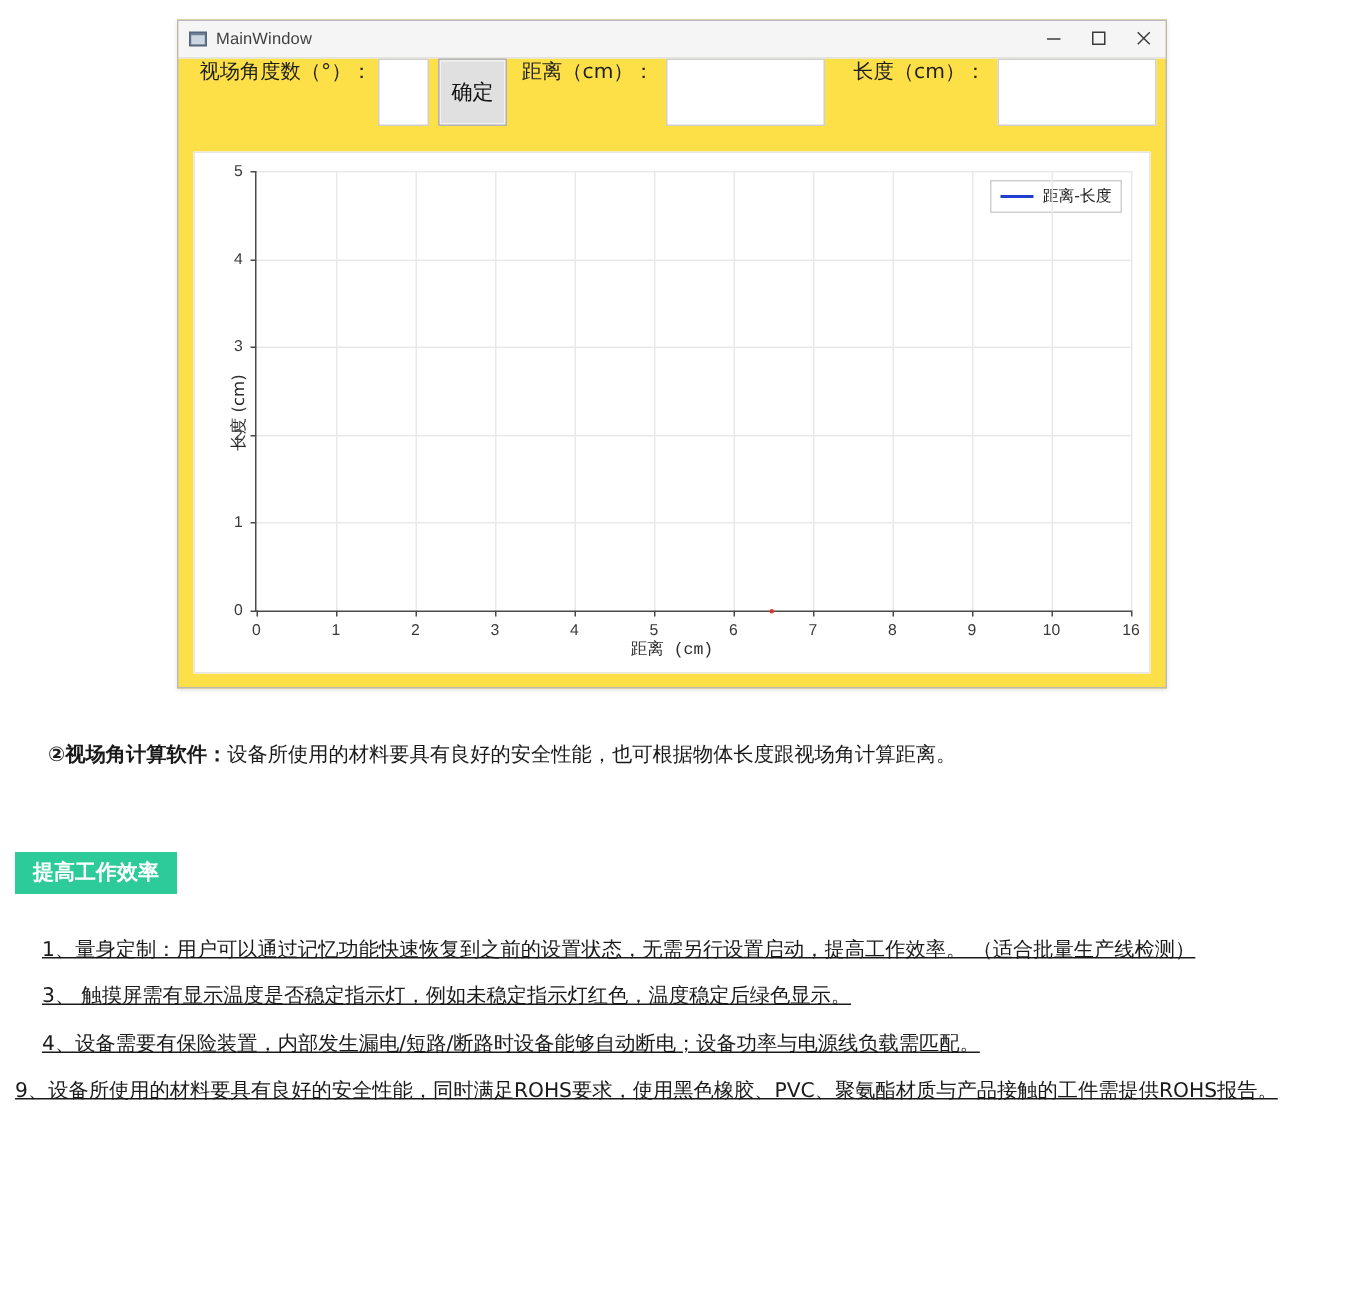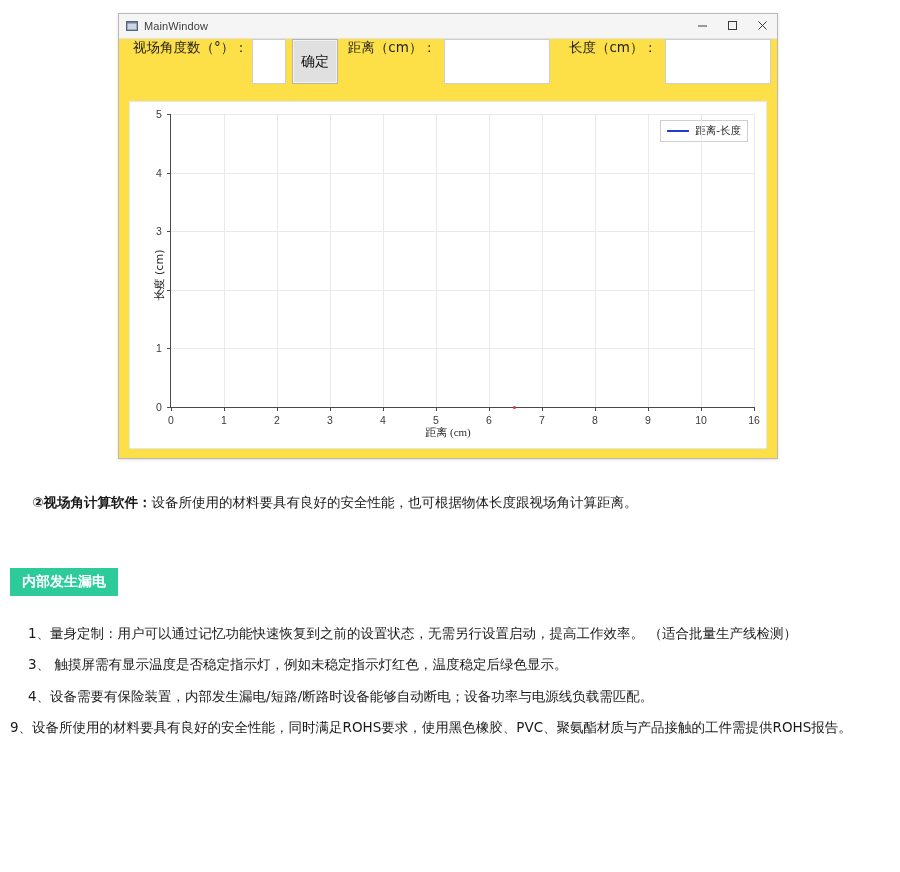--- a/index.html
+++ b/index.html
@@ -163,21 +163,21 @@
     background: #4a4a4a;
   }
   .axis-label-x {
     position: absolute;
     bottom: 8px;
     left: 0;
     right: 0;
     text-align: center;
     font-size: 11px;
     color: #2b2b2b;
-    font-family: Liberation Serif, serif;
+    font-family: Liberation Mono, monospace;
   }
   .axis-label-y {
     position: absolute;
     left: 4px;
     top: 50%;
     transform: translateY(-50%) rotate(-90deg);
     transform-origin: center;
     font-size: 11px;
     color: #2b2b2b;
     white-space: nowrap;
@@ -236,20 +236,21 @@
 
   .feature-list {
     position: absolute;
     left: 10px;
     top: 618px;
     width: 880px;
     font-size: 13.5px;
     color: #1a1a1a;
     line-height: 2.33;
     font-family: "DejaVu Sans", "Liberation Sans", sans-serif;
+    text-decoration: underline;
   }
   .feature-item {
     padding-left: 18px;
     text-indent: 0;
   }
   .hang {
     padding-left: 0;
   }
 </style>
 </head>
@@ -360,20 +361,20 @@
         <div class="series-dot" style="left: 58.6364%; top: 99.6%;"></div>
       </div>
   </div>
 
 </div>
 
 <div class="caption">
   <b>②视场角计算软件：</b><span>设备所使用的材料要具有良好的安全性能，也可根据物体长度跟视场角计算距离。</span>
 </div>
 
-<div class="section-badge">内部发生漏电</div>
+<div class="section-badge">提高工作效率</div>
 
 <div class="feature-list" id="feature-list">
     <div class="feature-item">1、量身定制：用户可以通过记忆功能快速恢复到之前的设置状态，无需另行设置启动，提高工作效率。 （适合批量生产线检测）</div>
     <div class="feature-item">3、 触摸屏需有显示温度是否稳定指示灯，例如未稳定指示灯红色，温度稳定后绿色显示。</div>
     <div class="feature-item">4、设备需要有保险装置，内部发生漏电/短路/断路时设备能够自动断电；设备功率与电源线负载需匹配。</div>
     <div class="feature-item hang">9、设备所使用的材料要具有良好的安全性能，同时满足ROHS要求，使用黑色橡胶、PVC、聚氨酯材质与产品接触的工件需提供ROHS报告。</div>
   </div>
 
 </body></html>

